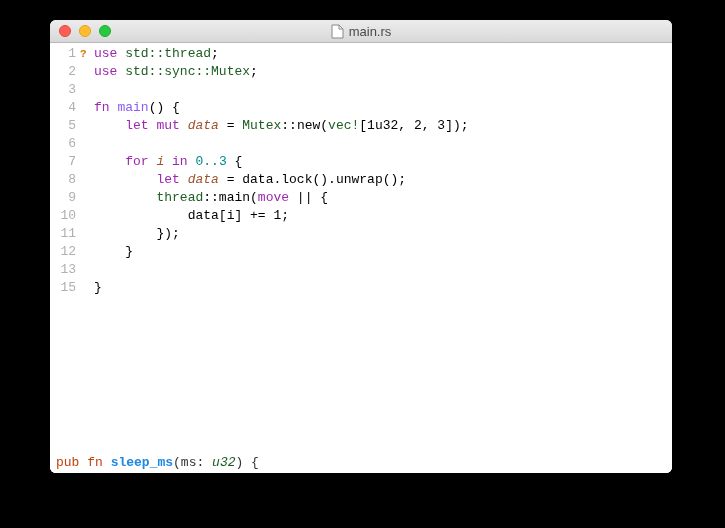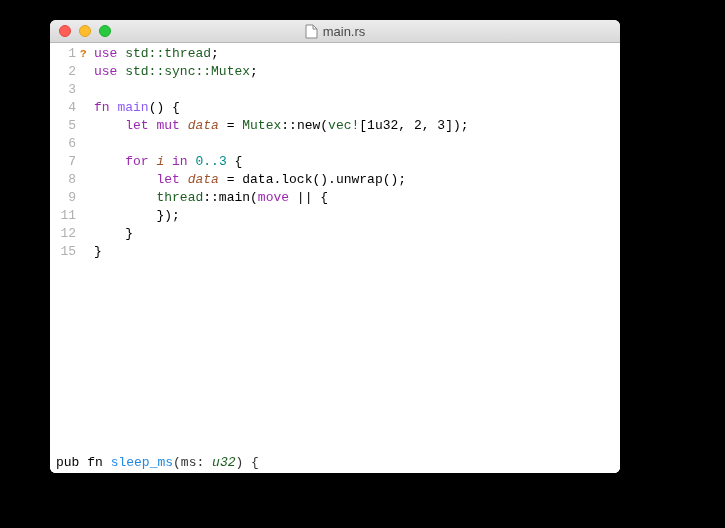--- a/index.html
+++ b/index.html
@@ -6,21 +6,21 @@
   body {
     background: #000;
     font-family: Menlo, Monaco, "Courier New", monospace;
     font-size: 13px;
     display: flex;
     align-items: flex-start;
     justify-content: flex-start;
     padding: 20px 0 0 50px;
   }
   .window {
-    width: 570px;
+    width: 622px;
     background: #fff;
     border-radius: 6px;
     box-shadow: 0 15px 35px rgba(0,0,0,0.5), 0 0 0 1px rgba(0,0,0,0.15);
     overflow: hidden;
   }
   .titlebar {
     height: 23px;
     background: linear-gradient(to bottom, #ededed, #d8d8d8);
     border-bottom: 1px solid #b8b8b8;
     display: flex;
@@ -111,22 +111,22 @@
 
   .minibuffer {
     background: #fff;
     color: #333;
     height: 20px;
     line-height: 20px;
     padding: 0 6px;
     white-space: pre;
     font-size: 13px;
   }
-  .mb-kw { color: #000000; }
-  .mb-fn { color: #1e88e5; }
+  .mb-kw { color: #c2410c; }
+  .mb-fn { color: #1e88e5; font-weight: bold; }
   .mb-ty { color: #1b5e20; font-style: italic; }
 </style>
 </head>
 <body>
 
 <div class="window">
 
   <div class="titlebar">
     <div class="traffic-lights">
       <div class="tl close"></div>
@@ -192,33 +192,42 @@
         <span class="marker"></span>
         <span class="code">        <span class="kw">let</span> <span class="var">data</span><span> = data.lock().unwrap();</span></span>
       </div>
 
       <div class="line">
         <span class="gutter">9</span>
         <span class="marker"></span>
         <span class="code">        <span class="path">thread</span><span>::main(</span><span class="kw">move</span><span> || {</span></span>
       </div>
 
+      <div class="line">
+        <span class="gutter">10</span>
+        <span class="marker"></span>
+        <span class="code">            <span>data[i] += 1;</span></span>
+      </div>
 
       <div class="line">
         <span class="gutter">11</span>
         <span class="marker"></span>
         <span class="code">        <span>});</span></span>
       </div>
 
       <div class="line">
         <span class="gutter">12</span>
         <span class="marker"></span>
         <span class="code">    <span>}</span></span>
       </div>
 
+      <div class="line">
+        <span class="gutter">13</span>
+        <span class="marker"></span><span class="code"></span>
+      </div>
 
 
       <div class="line">
         <span class="gutter">15</span>
         <span class="marker"></span>
         <span class="code"><span>}</span></span>
       </div>
 
     </div>
 

